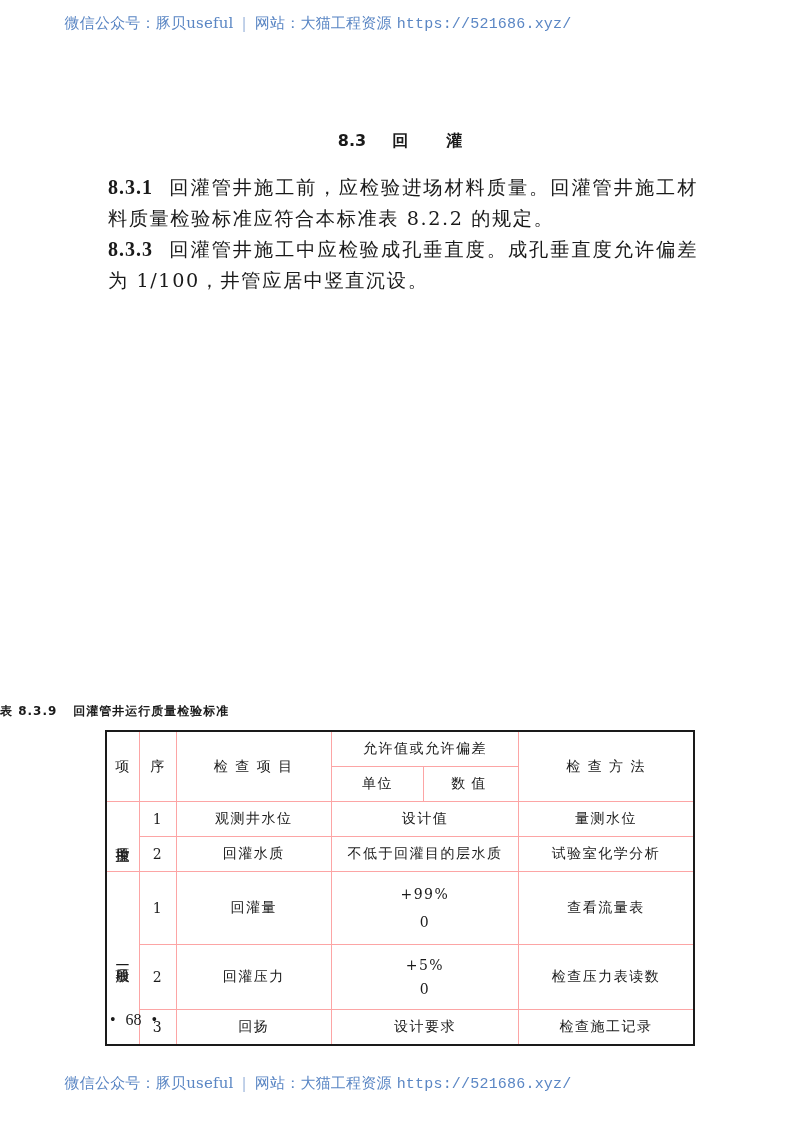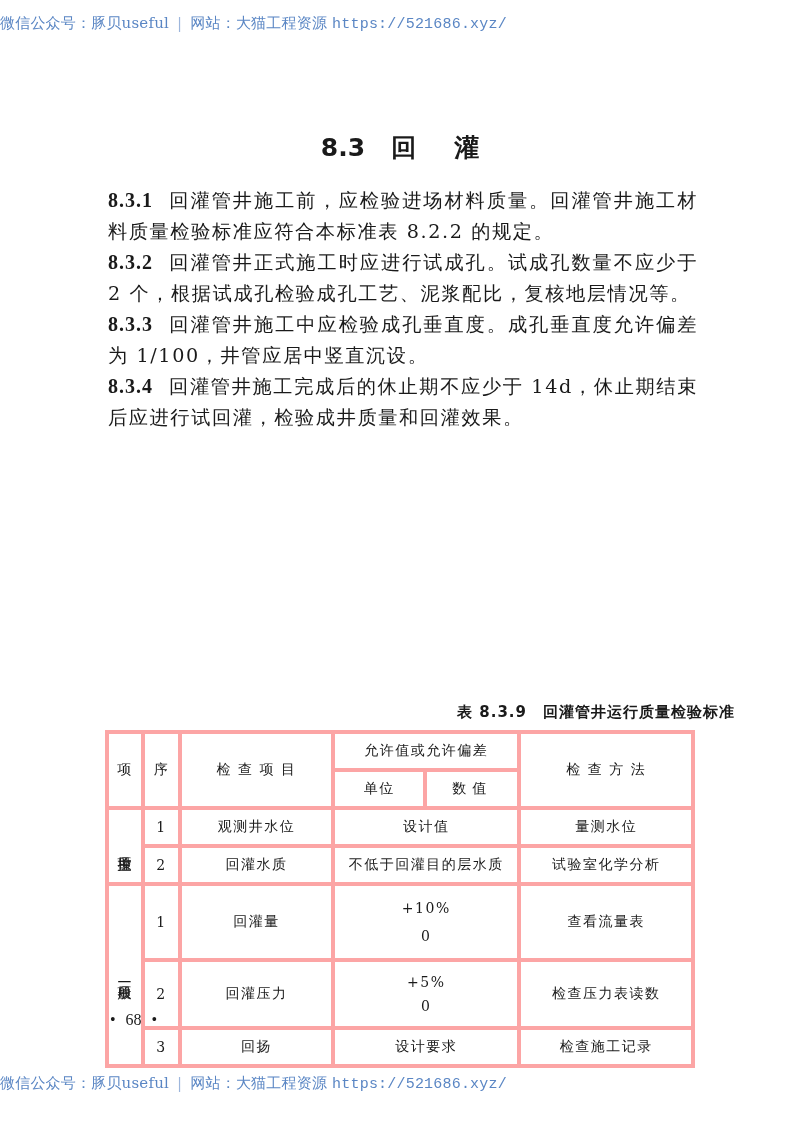--- a/index.html
+++ b/index.html
@@ -2,59 +2,59 @@
 <html><head>
   <meta charset="utf-8">
   <style>
     html, body { margin: 0; padding: 0; }
     body {
       width: 800px; height: 1131px; background: #ffffff; position: relative;
       font-family: "DejaVu Serif", "Liberation Serif", serif; color: #1a1a1a;
       overflow: hidden;
     }
     .watermark {
-      position: absolute; left: 0; width: 636px; 
+      position: absolute; left: 0; width: 636px; text-align: center;
       color: #5a86c4; font-size: 15px; letter-spacing: 0.2px;
       font-family: "DejaVu Serif", "Liberation Serif", serif;
     }
     .watermark .sep { color: #9db6dc; margin: 0 8px; }
     .watermark .url { font-family: "Liberation Mono", "DejaVu Sans Mono", monospace; }
     #wm-top { top: 14px; }
     #wm-bottom { top: 1074px; }
 
     .section-title {
       position: absolute; top: 131px; left: 0; width: 800px; text-align: center;
-      font-size: 25px; font-weight: bold; font-family: "DejaVu Sans", "Liberation Sans", sans-serif;
+      font-size: 16px; font-weight: bold; font-family: "DejaVu Sans", "Liberation Sans", sans-serif;
     }
     .section-title .num { margin-right: 26px; }
     .section-title .c1 { margin-right: 38px; }
 
-    .clauses { position: absolute; left: 108px; top: 185px; width: 590px; }
+    .clauses { position: absolute; left: 108px; top: 172px; width: 590px; }
     .clause {
       font-size: 19.2px; line-height: 31px; text-align: justify; text-align-last: left;
       letter-spacing: 1.6px;
     }
     .clause .cnum {
       font-weight: bold; font-family: "Liberation Serif", "DejaVu Serif", serif;
       font-size: 20px; margin-right: 16px; letter-spacing: 1px;
     }
 
     .table-caption {
-      position: absolute; top: 703px; left: 0; width: 735px; text-align: right;
-      font-size: 15px; font-weight: bold; font-family: "DejaVu Sans", "Liberation Sans", sans-serif;
+      position: absolute; top: 703px; left: 0; width: 735px; text-align: left;
+      font-size: 12px; font-weight: bold; font-family: "DejaVu Sans", "Liberation Sans", sans-serif;
       letter-spacing: 1px;
     }
     .table-caption .tnum { margin-right: 16px; }
 
     table.std {
       position: absolute; left: 105px; top: 730px; width: 590px; height: 270px;
       border-collapse: collapse; border: 2px solid #1a1a1a;
       font-size: 14px; letter-spacing: 1.5px;
     }
-    table.std td { border: 4px solid #fca5a5; text-align: center; vertical-align: middle; padding: 8px; }
+    table.std td { border: 1px solid #fca5a5; text-align: center; vertical-align: middle; padding: 8px; }
     .vert { writing-mode: vertical-rl; text-orientation: upright; letter-spacing: 0; line-height: 16px; margin: auto; }
     .stack { line-height: 28px; }
     .spaced { letter-spacing: 6px; }
 
     .page-num {
       position: absolute; top: 1011px; left: 100px; font-size: 16px;
       font-family: "Liberation Serif", "DejaVu Serif", serif;
     }
     .page-num .dot { margin: 0 10px; }
   </style>
@@ -65,23 +65,21 @@
   <span>微信公众号：豚贝useful</span><span class="sep">|</span><span>网站：大猫工程资源</span>
   <span class="url">https://521686.xyz/</span>
 </div>
 
 <div class="section-title">
   <span class="num">8.3</span><span class="c1">回</span><span>灌</span>
 </div>
 
 <div class="clauses">
   <div class="clause"><span class="cnum">8.3.1</span><span>回灌管井施工前，应检验进场材料质量。回灌管井施工材料质量检验标准应符合本标准表 8.2.2 的规定。</span></div>
-  <div class="clause"><span class="cnum">8.3.2</span><span>回灌管井正式施工时应进行试成孔。试成孔数量不应少于 2 个，根据试成孔检验成孔工艺、泥浆配比，复核地层情况等。</span></div>
   <div class="clause"><span class="cnum">8.3.3</span><span>回灌管井施工中应检验成孔垂直度。成孔垂直度允许偏差为 1/100，井管应居中竖直沉设。</span></div>
-  <div class="clause"><span class="cnum">8.3.4</span><span>回灌管井施工完成后的休止期不应少于 14d，休止期结束后应进行试回灌，检验成井质量和回灌效果。</span></div>
 </div>
 
 <div class="table-caption">
   <span class="tnum">表 8.3.9</span><span>回灌管井运行质量检验标准</span>
 </div>
 
 <table class="std">
   <colgroup>
     <col style="width:28px">
       <col style="width:37px">
@@ -119,21 +117,21 @@
     <td>试验室化学分析</td>
   </tr>
 
   <tr style="height:61px">
     <td rowspan="3">
           <div class="vert">一般项目</div>
         </td>
     <td>1</td>
     <td>回灌量</td>
     <td colspan="2" class="stack">
-      <div>+10%</div>
+      <div>+99%</div>
       <div>0</div>
     </td>
     <td>查看流量表</td>
   </tr>
   <tr style="height:49px">
     <td>2</td>
     <td>回灌压力</td>
     <td colspan="2" class="stack" style="line-height:24px">
       <div>+5%</div>
       <div>0</div>

